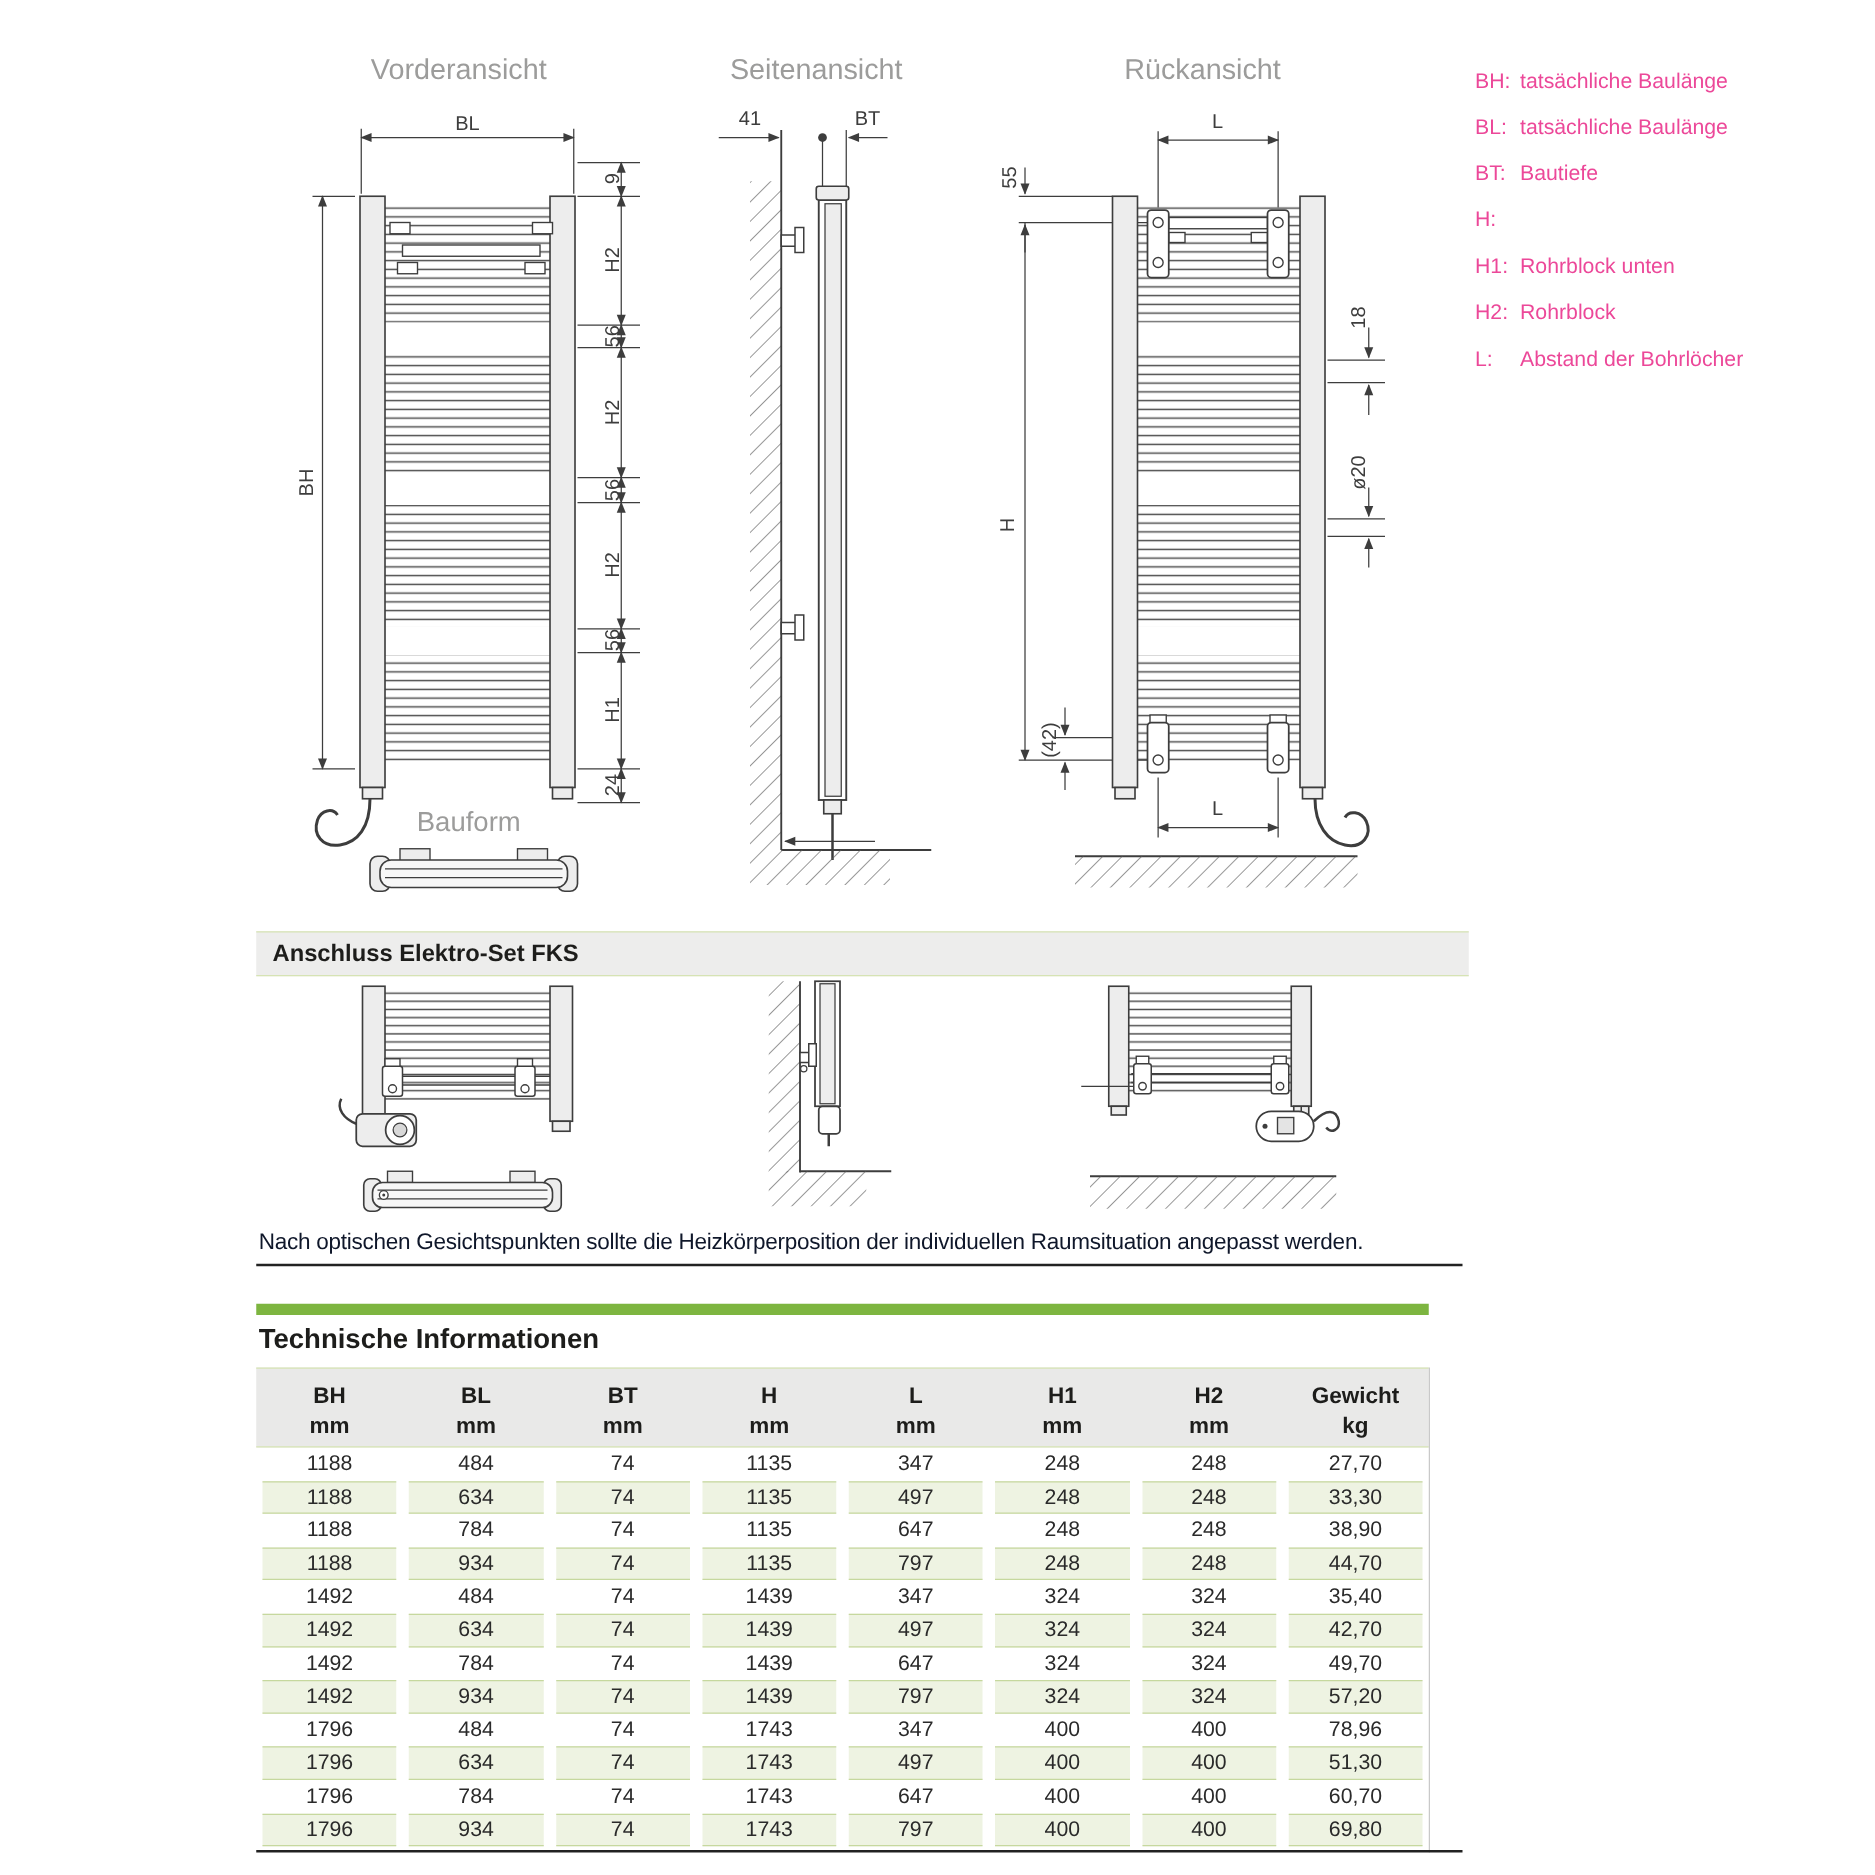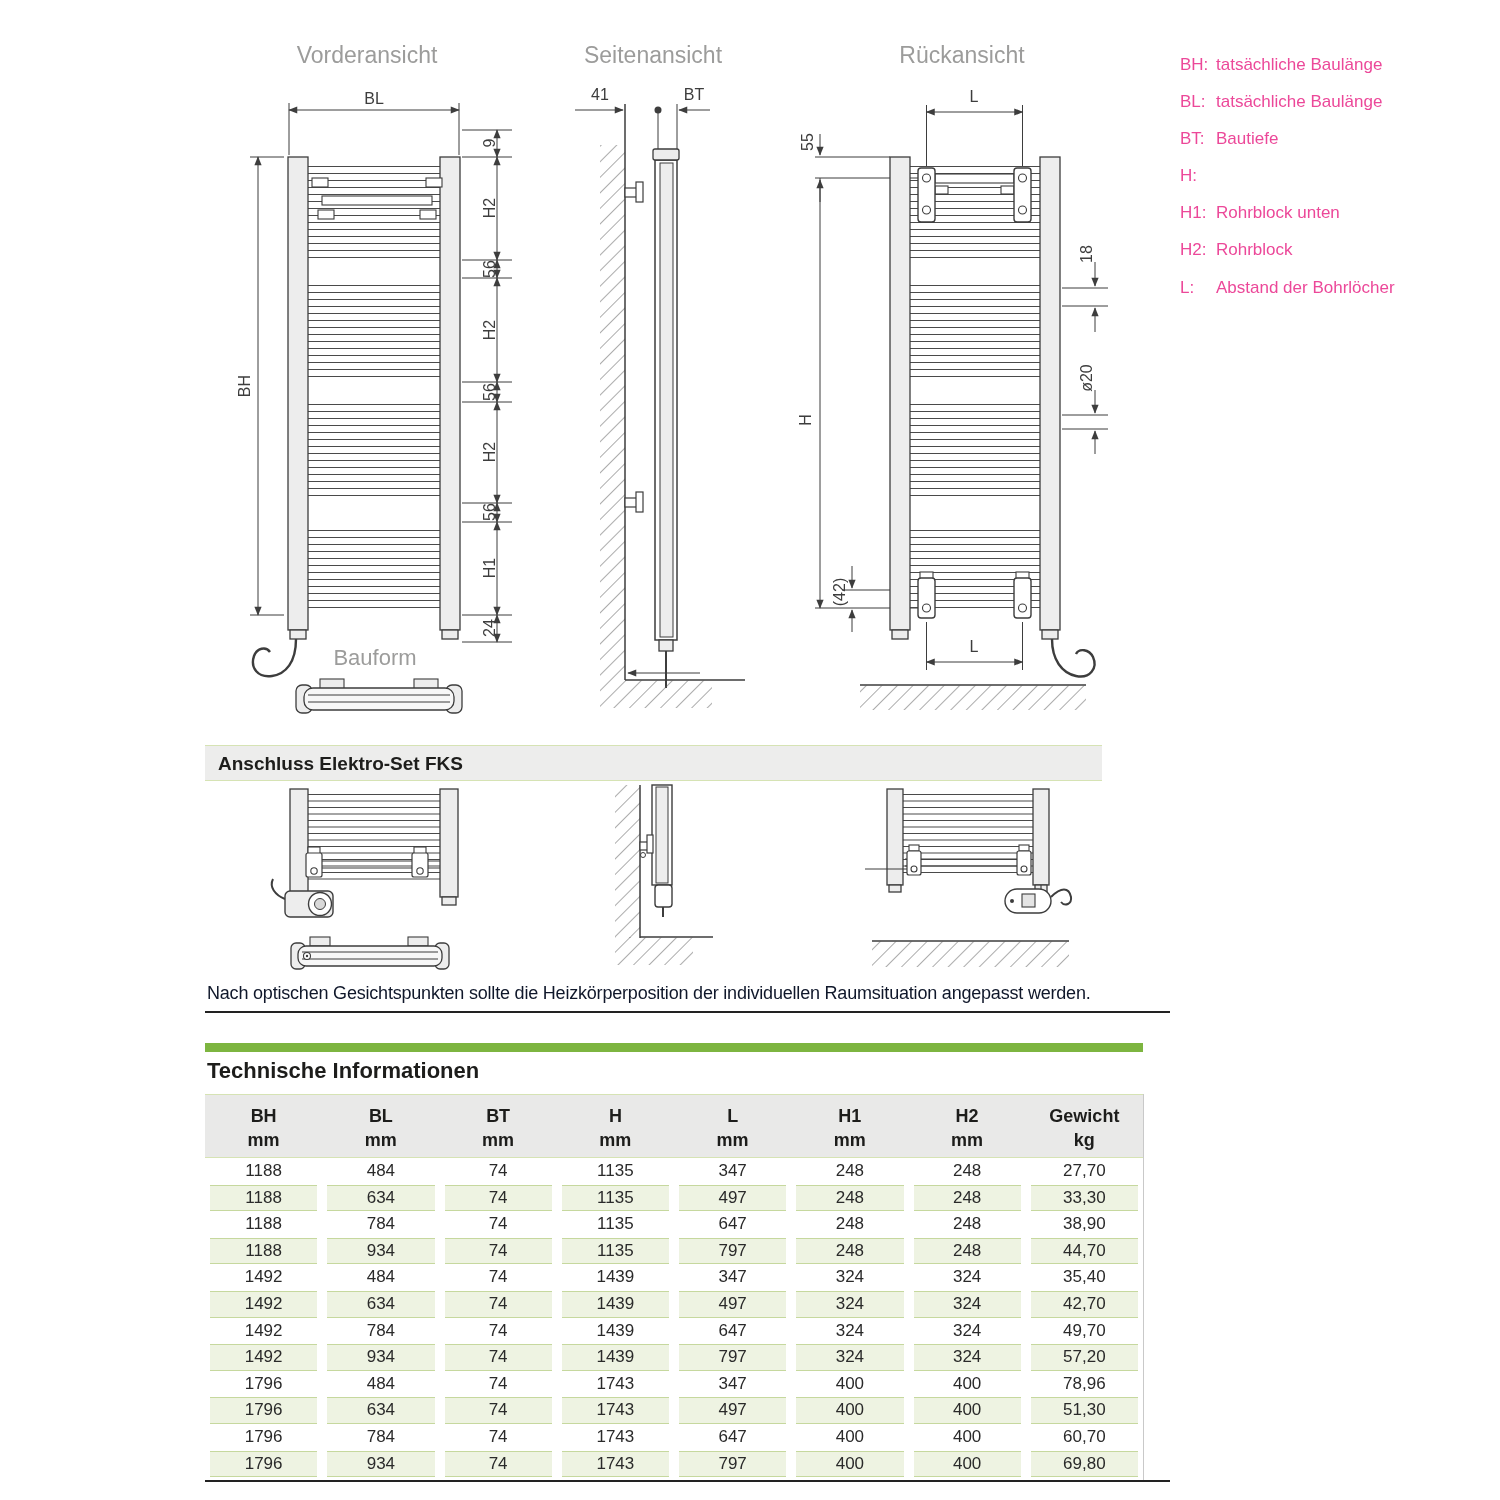--- a/index.html
+++ b/index.html
@@ -251,21 +251,21 @@
     <div class="legend-item">
       <span class="legend-key">H2:</span>
       <span class="legend-text">Rohrblock</span>
       </div>
     <div class="legend-item">
       <span class="legend-key">L:</span>
       <span class="legend-text">Abstand der Bohrlöcher</span>
       </div>
   </div>
 
-  <div class="abs secbar" style="left:205px;top:745px;width:897px;">Anschluss Elektro-Set FKS</div>
+  <div class="abs secbar" style="left:205px;top:745px;width:970px;">Anschluss Elektro-Set FKS</div>
 
   <svg class="abs" style="left:240px;top:785px;" width="300" height="200" viewBox="0 0 300 200">
     <g stroke="#3d3d3d" stroke-width="1.3">
       <rect x="68" y="8" width="132" height="88" fill="url(#rung13)" stroke="none"></rect>
       <rect x="50" y="4" width="18" height="108" fill="#ededed"></rect>
       <rect x="200" y="4" width="18" height="108" fill="#ededed"></rect>
       <rect x="52" y="112" width="14" height="8" fill="#ededed"></rect>
       <rect x="202" y="112" width="14" height="8" fill="#ededed"></rect>
       <line x1="68" y1="76" x2="200" y2="76" stroke-width="1.1"></line>
       <line x1="68" y1="83" x2="200" y2="83" stroke-width="1.1"></line>

